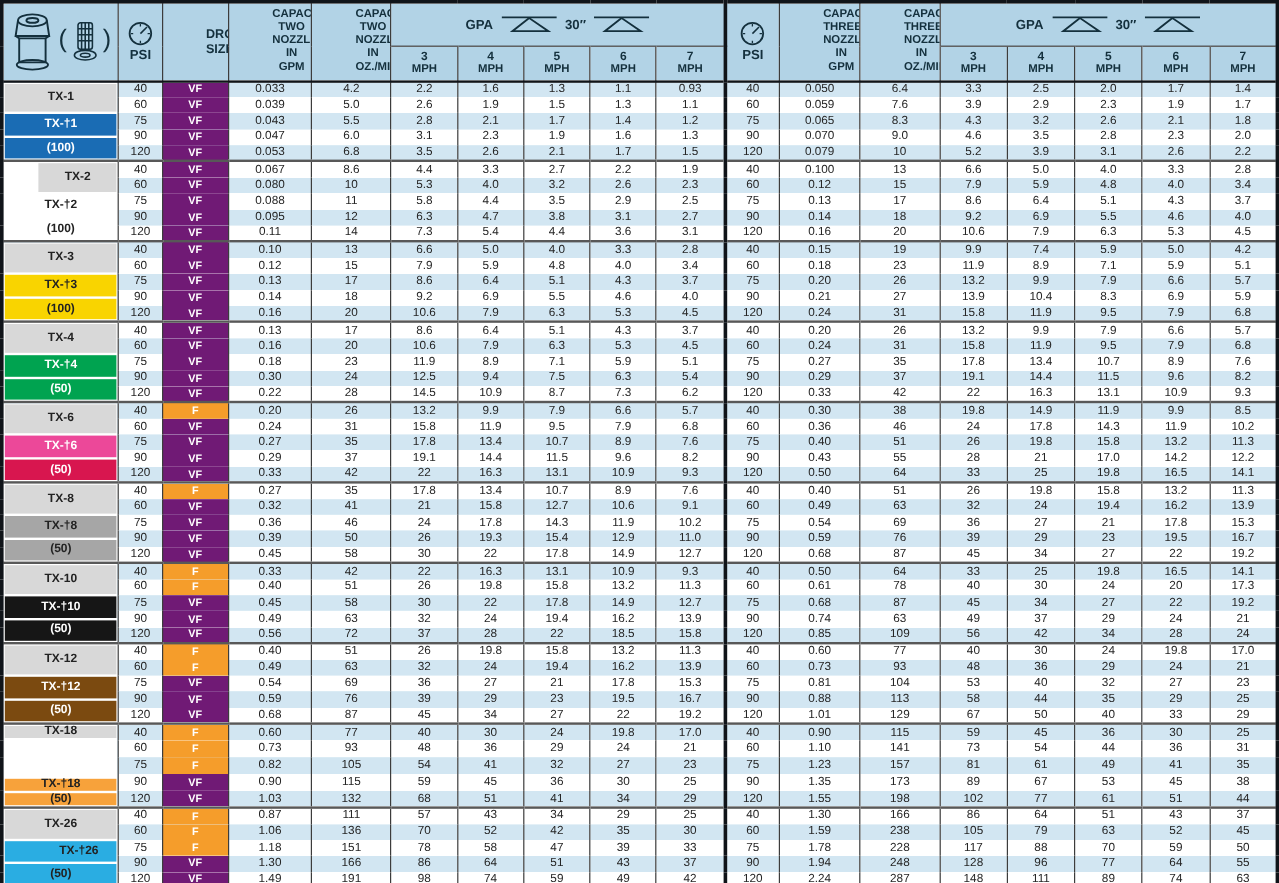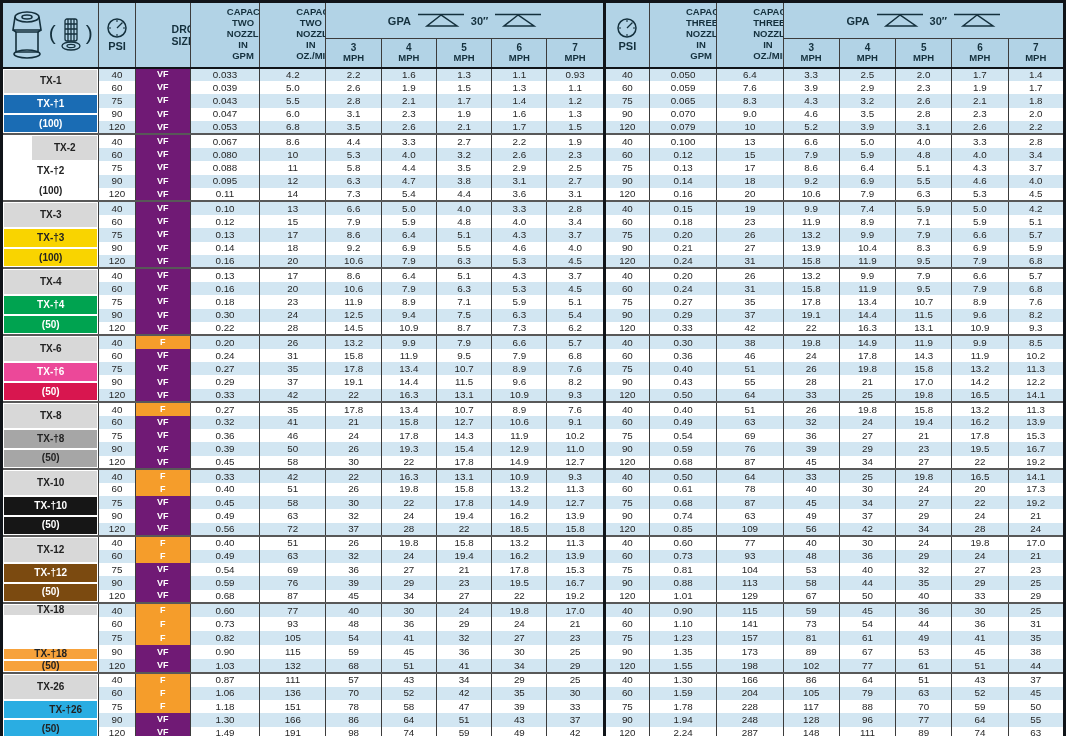--- a/index.html
+++ b/index.html
@@ -1150,21 +1150,21 @@
           <td class="drop f">F</td>
           <td class="num">1.06</td>
           <td class="num">136</td>
           <td class="num">70</td>
           <td class="num">52</td>
           <td class="num">42</td>
           <td class="num">35</td>
           <td class="num">30</td>
           <td class="psi mid">60</td>
           <td class="num">1.59</td>
-          <td class="num">204</td>
+          <td class="num">238</td>
           <td class="num">105</td>
           <td class="num">79</td>
           <td class="num">63</td>
           <td class="num">52</td>
           <td class="num">45</td>
         </tr>
         <tr class="white">
           <td class="psi">75</td>
           <td class="drop f">F</td>
           <td class="num">1.18</td>

